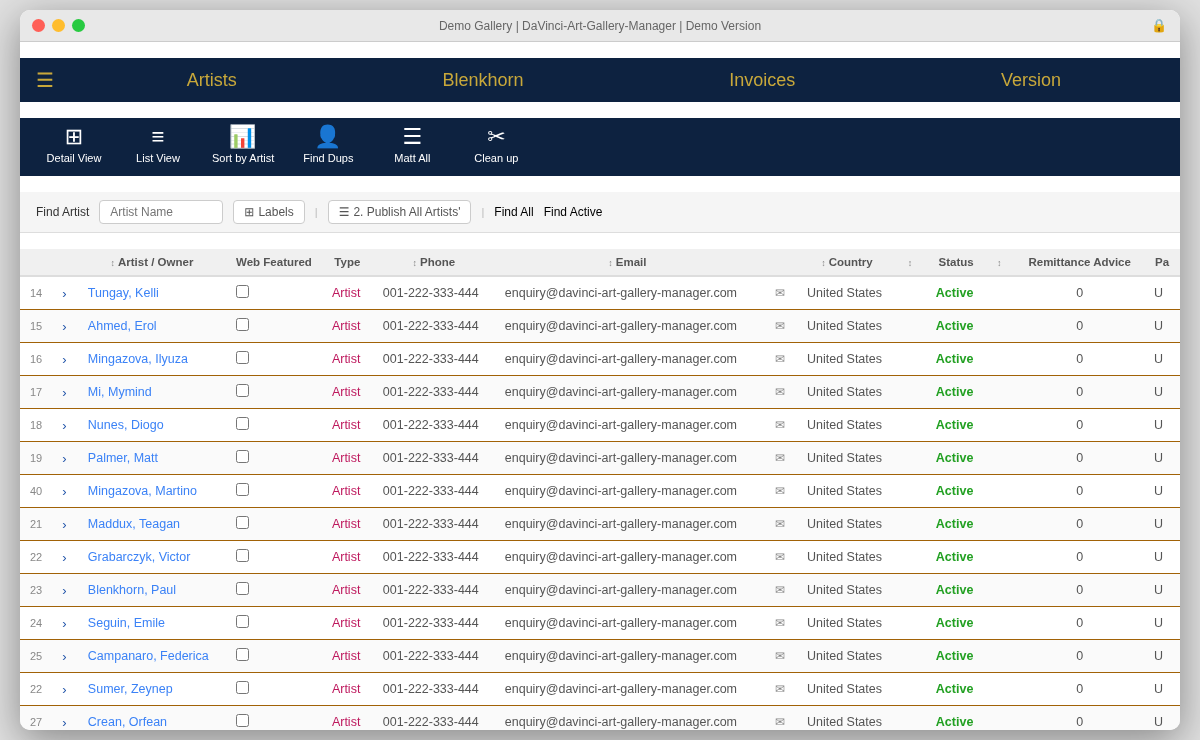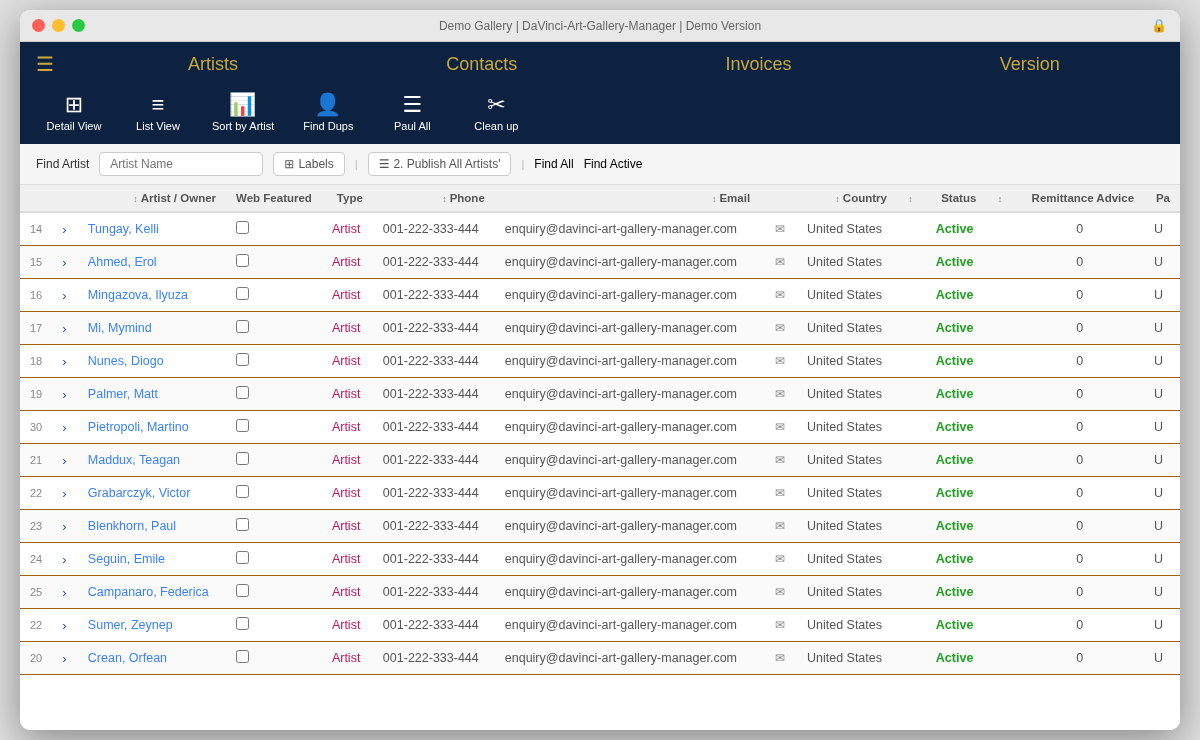--- a/index.html
+++ b/index.html
@@ -14,20 +14,21 @@
     }
     .window {
       width: 1160px;
       height: 720px;
       background: #fff;
       border-radius: 10px;
       overflow: hidden;
       box-shadow: 0 10px 40px rgba(0,0,0,0.4);
       display: flex;
       flex-direction: column;
+      gap: 16px;
     }
     .title-bar {
       background: #e8e8e8;
       height: 32px;
       display: flex;
       align-items: center;
       justify-content: center;
       position: relative;
       border-bottom: 1px solid #ccc;
       flex-shrink: 0;
@@ -132,21 +133,21 @@
     .find-label {
       font-size: 12px;
       color: #333;
       font-weight: 500;
     }
     .find-input {
       border: 1px solid #ccc;
       border-radius: 4px;
       padding: 4px 10px;
       font-size: 12px;
-      width: 164px;
+      width: 124px;
       color: #999;
     }
     .filter-btn {
       display: flex;
       align-items: center;
       gap: 4px;
       padding: 4px 10px;
       border: 1px solid #ccc;
       border-radius: 4px;
       background: #fff;
@@ -174,21 +175,21 @@
       width: 100%;
       border-collapse: collapse;
       font-size: 12.5px;
     }
     thead tr {
       background: #f0f0f0;
       border-bottom: 2px solid #ddd;
     }
     thead th {
       padding: 7px 10px;
-      text-align: right;
+      text-align: center;
       color: #555;
       font-weight: 600;
       font-size: 11.5px;
       white-space: nowrap;
       cursor: pointer;
       user-select: none;
       margin-top: 10px;
     }
     .sort-icon { color: #888; margin-right: 3px; font-size: 9px; }
     tbody tr {
@@ -242,21 +243,21 @@
       <span class="tb-btn maximize"></span>
     </div>
     <span class="title-text">Demo Gallery | DaVinci-Art-Gallery-Manager | Demo Version</span>
     <span class="lock-icon">🔒</span>
   </div>
 
   <div class="nav-bar">
     <div class="hamburger">☰</div>
     <div class="nav-links">
       <a class="nav-link">Artists</a>
-      <a class="nav-link">Contacts</a>
+      <a class="nav-link">Blenkhorn</a>
       <a class="nav-link">Invoices</a>
       <a class="nav-link">Version</a>
     </div>
   </div>
 
 
   <div class="toolbar">
     <div class="tool-btn">
       <span class="icon-area">⊞</span>
       <span>Detail View</span>
@@ -268,21 +269,21 @@
     <div class="tool-btn">
       <span class="icon-area">📊</span>
       <span>Sort by Artist</span>
     </div>
     <div class="tool-btn">
       <span class="icon-area">👤</span>
       <span>Find Dups</span>
     </div>
     <div class="tool-btn">
       <span class="icon-area">☰</span>
-      <span>Paul All</span>
+      <span>Matt All</span>
     </div>
     <div class="tool-btn">
       <span class="icon-area">✂</span>
       <span>Clean up</span>
     </div>
   </div>
 
   <div class="filter-bar">
     <span class="find-label">Find Artist</span>
     <input class="find-input" type="text" placeholder="Artist Name" style="">
@@ -411,23 +412,23 @@
       <td class="email-cell">enquiry@davinci-art-gallery-manager.com</td>
       <td><span class="email-icon">✉</span></td>
       <td class="country-cell">United States</td>
       <td></td>
       <td><span class="status-active">Active</span></td>
       <td></td>
       <td class="remittance-cell">0</td>
       <td class="truncated">U</td>
     </tr>
           <tr>
-      <td class="row-num">30</td>
-      <td><span class="expand-btn">›</span></td>
-      <td class="artist-name">Pietropoli, Martino</td>
+      <td class="row-num">40</td>
+      <td><span class="expand-btn">›</span></td>
+      <td class="artist-name">Mingazova, Martino</td>
       <td class="checkbox-cell"><input type="checkbox" style=""></td>
       <td class="type-cell">Artist</td>
       <td class="phone-cell">001-222-333-444</td>
       <td class="email-cell">enquiry@davinci-art-gallery-manager.com</td>
       <td><span class="email-icon">✉</span></td>
       <td class="country-cell">United States</td>
       <td></td>
       <td><span class="status-active">Active</span></td>
       <td></td>
       <td class="remittance-cell">0</td>
@@ -523,21 +524,21 @@
       <td class="email-cell">enquiry@davinci-art-gallery-manager.com</td>
       <td><span class="email-icon">✉</span></td>
       <td class="country-cell">United States</td>
       <td></td>
       <td><span class="status-active">Active</span></td>
       <td></td>
       <td class="remittance-cell">0</td>
       <td class="truncated">U</td>
     </tr>
           <tr>
-      <td class="row-num">20</td>
+      <td class="row-num">27</td>
       <td><span class="expand-btn">›</span></td>
       <td class="artist-name">Crean, Orfean</td>
       <td class="checkbox-cell"><input type="checkbox" style=""></td>
       <td class="type-cell">Artist</td>
       <td class="phone-cell">001-222-333-444</td>
       <td class="email-cell">enquiry@davinci-art-gallery-manager.com</td>
       <td><span class="email-icon">✉</span></td>
       <td class="country-cell">United States</td>
       <td></td>
       <td><span class="status-active">Active</span></td>

